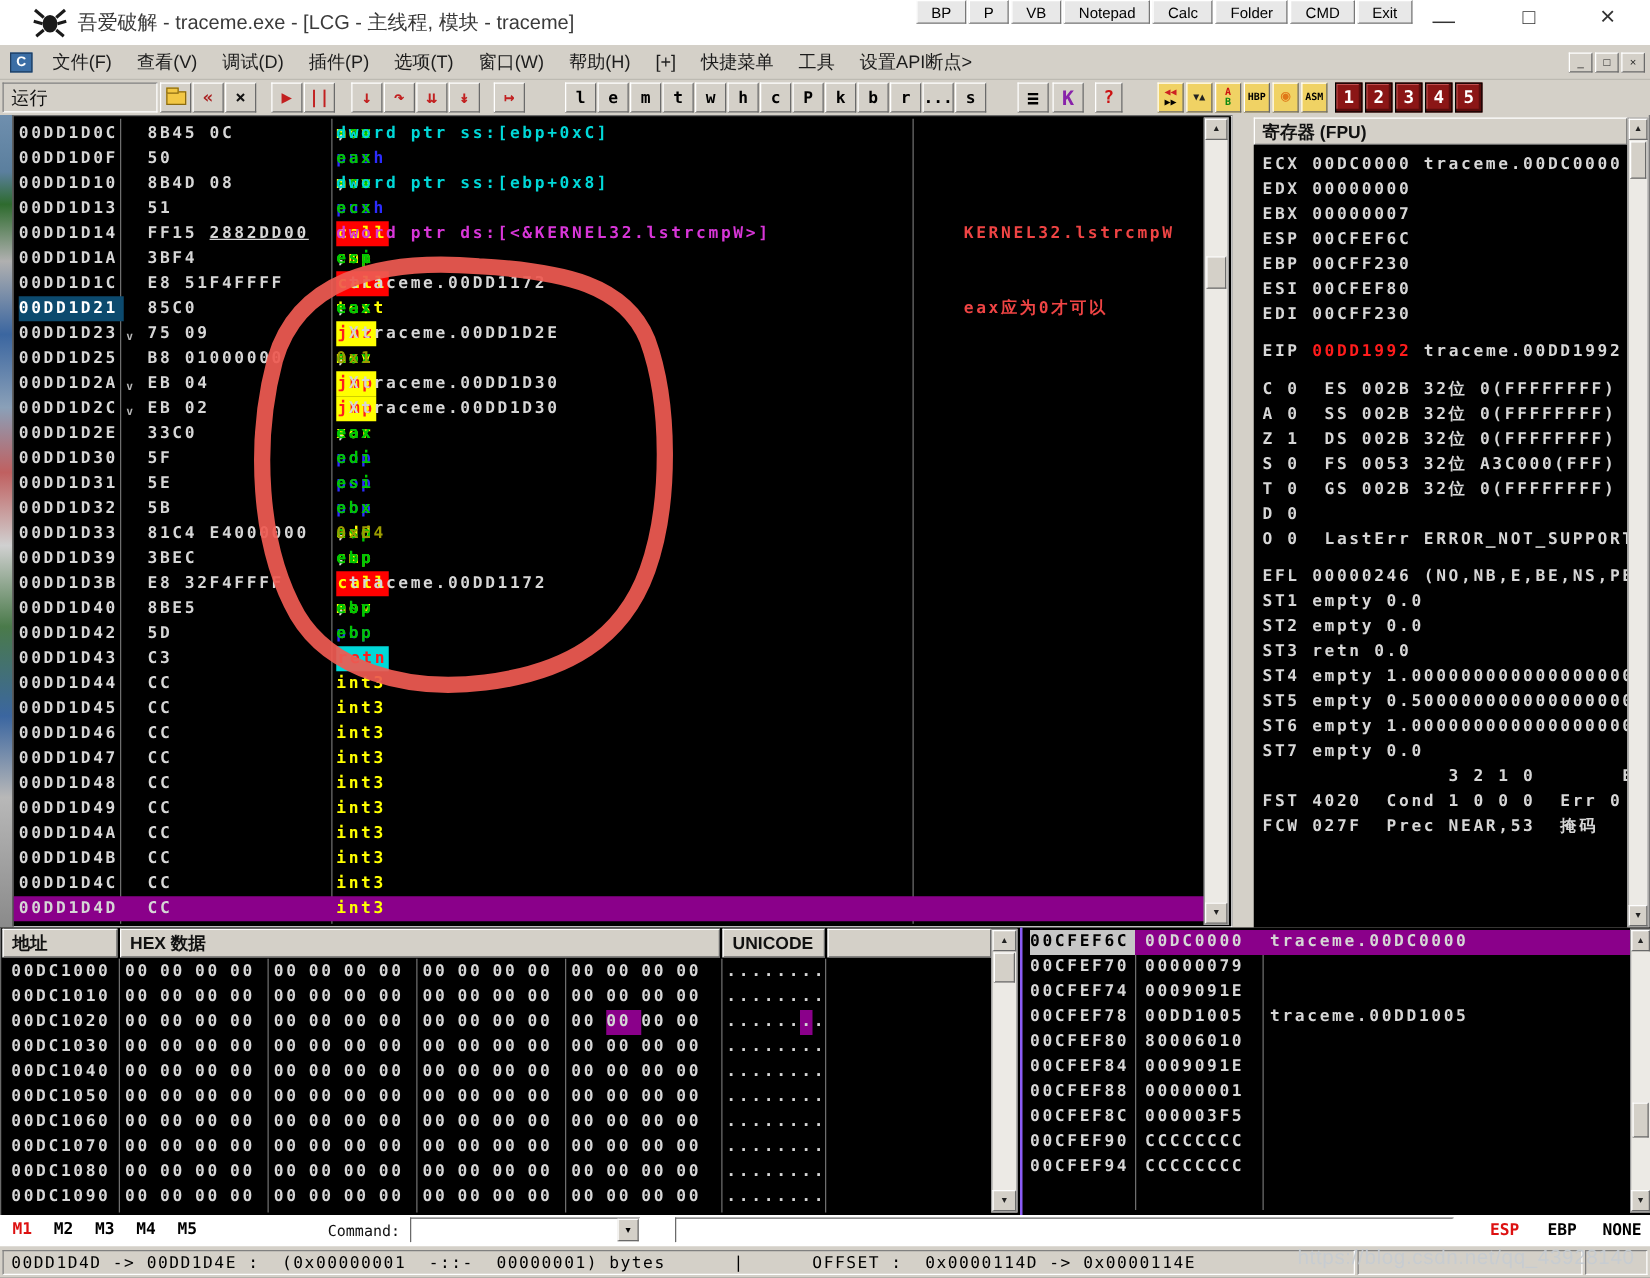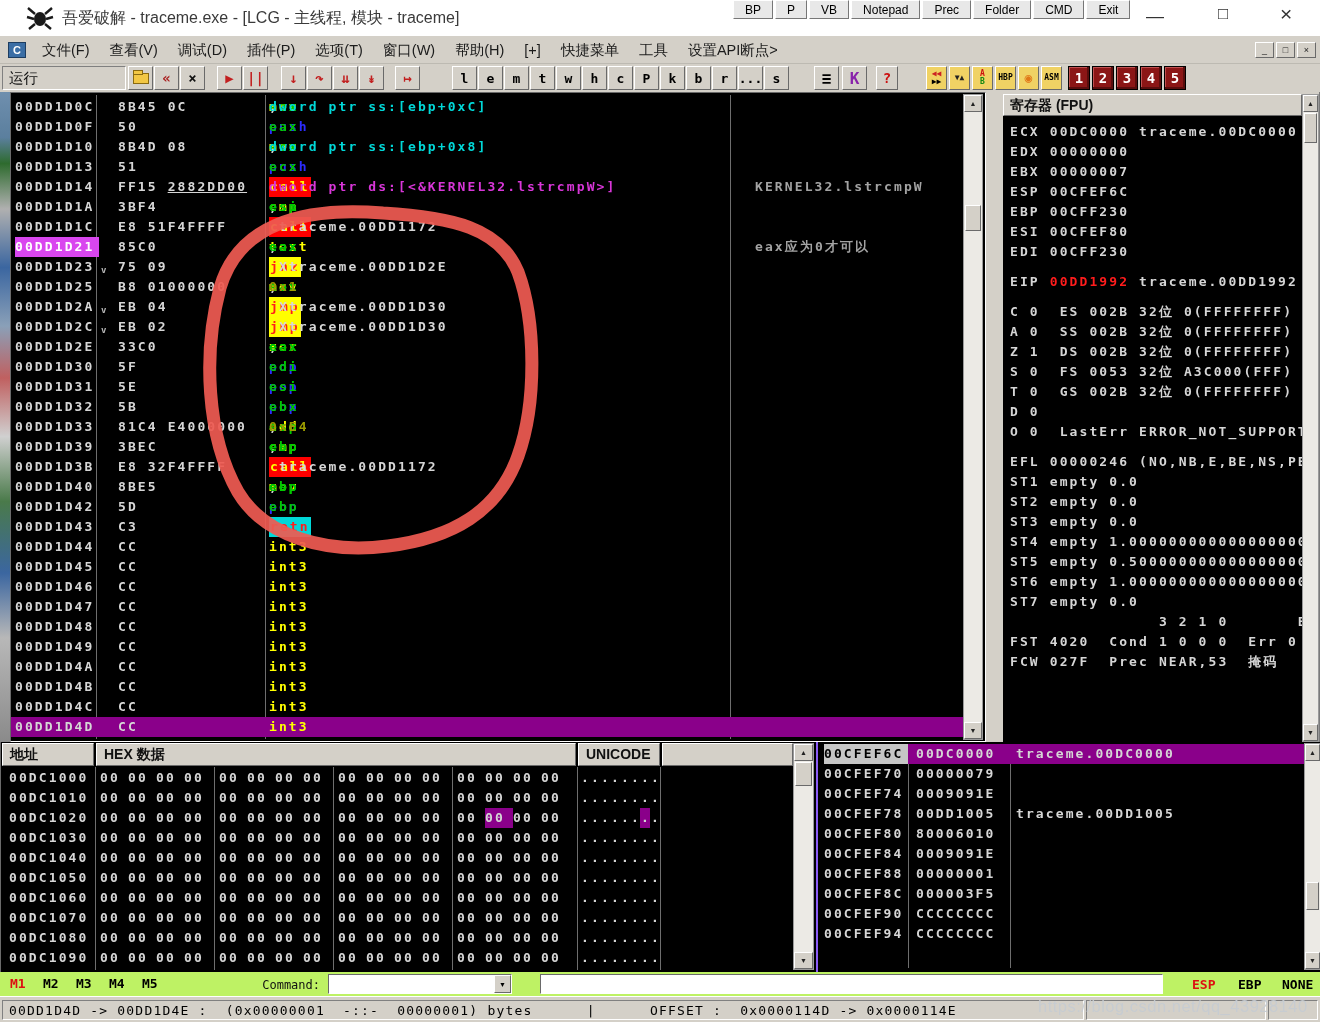--- a/index.html
+++ b/index.html
@@ -46,26 +46,26 @@
   #folder-glyph{width:16px;height:11px;background:#f2c744;border:1px solid #8a6a10;position:relative}
   #folder-glyph::before{content:"";position:absolute;left:-1px;top:-4px;width:8px;height:3px;background:#f2c744;border:1px solid #8a6a10}
   
   #desktop-sliver{left:0;top:92px;width:10px;height:650px;background:linear-gradient(180deg,#6f8fae 0%,#5b7f9e 7%,#2e6b2e 11%,#b0b0b0 18%,#3b66a0 27%,#8aa0b8 36%,#c06060 44%,#d0d0d0 53%,#4a7a4a 63%,#3b66a0 74%,#b8b8b8 84%,#8a8a8a 100%)}
   #disasm-panel{left:10px;top:92px;width:976px;height:650px;background:#000;border:1px solid;border-color:#6a6a6a #fff #fff #6a6a6a}
   .vline{position:absolute;width:1px;background:#6e6e6e}
   #disasm-rows{position:absolute;left:0;top:4px;width:952px}
   .drow{position:relative;height:20px}
   .drow span{position:absolute;line-height:20px}
   .ca{left:4px;width:84px;color:#d6d6d6}
-  .selr{background:#d946ef;color:#ffffff}
+  .selr{background:#0c4a6e;color:#ffffff}
   .rowp{background:#8a008a}
   .cv{left:90px;color:#b8b8b8;font-size:9px;top:3px}
   .cbt{left:107px;color:#d6d6d6}
   .ci{left:258px}
-  .cc{left:744px;color:#a3a3a3}
+  .cc{left:760px;color:#ef4444}
   
   .sb{position:absolute;background:#eceae5;border:1px solid #9a9a9a}
   .sbbtn{position:absolute;left:0;width:100%;height:17px;background:#d4d0c8;border:1px solid;border-color:#fff #6a6a6a #6a6a6a #fff;display:flex;align-items:center;justify-content:center;font-size:7px;color:#222}
   .sbthumb{position:absolute;left:1px;right:1px;background:#d4d0c8;border:1px solid;border-color:#fff #6a6a6a #6a6a6a #fff}
   
   #reg-header{left:1003px;top:94px;width:299px;height:22px;background:#d4d0c8;font-size:14px;font-weight:bold;color:#111;padding:2px 0 0 6px;border:1px solid;border-color:#fff #6a6a6a #6a6a6a #fff}
   #reg-body{left:1003px;top:116px;width:299px;height:626px;background:#000;overflow:hidden;padding:6px 0 0 7px}
   .rline{height:20px;line-height:20px;overflow:hidden}
   .rline.gap{margin-top:10px}
   
@@ -82,21 +82,21 @@
   #stack-panel{left:816px;top:742px;width:556px;height:230px;background:#000;border-left:2px solid #8b5cf6}
   #stack-rows{position:absolute;left:0;top:2px;width:486px}
   .srow{position:relative;height:20px}
   .srow span{position:absolute;line-height:20px;color:#d6d6d6}
   .sa{left:6px;width:84px}
   .sv{left:98px}
   .sc{left:198px}
   .srow.sel{background:linear-gradient(to right,transparent 90px,#8a008a 90px)}
   .srow.sel .sa{background:#c6c6c6;color:#000}
   
-  #tabrow{left:0;top:972px;width:1320px;height:24px;background:#bef264}
+  #tabrow{left:0;top:972px;width:1320px;height:24px;background:#ffffff}
   .mtab{position:absolute;top:4px;font-family:"DejaVu Sans Mono",monospace;font-weight:bold;font-size:13px;color:#000}
   .mtab.active{color:#dd1111}
   #command-label{left:230px;top:6px;width:90px;text-align:right;font-family:"DejaVu Sans Mono",monospace;font-size:12px;color:#111}
   #command-combo{left:328px;top:2px;width:184px;height:20px;background:#fff;border:1px solid;border-color:#6a6a6a #fff #fff #6a6a6a}
   #command-input{position:absolute;left:1px;top:1px;width:162px;height:16px;border:none;outline:none;font-family:"DejaVu Sans Mono",monospace;font-size:12px}
   #combo-drop{position:absolute;right:0;top:0;width:17px;height:18px;background:#d4d0c8;border:1px solid;border-color:#fff #6a6a6a #6a6a6a #fff;font-size:7px;display:flex;align-items:center;justify-content:center}
   #aux-field{left:540px;top:2px;width:623px;height:20px;background:#fff;border:1px solid;border-color:#6a6a6a #fff #fff #6a6a6a}
   .ind{position:absolute;top:5px;font-family:"DejaVu Sans Mono",monospace;font-weight:bold;font-size:13px;color:#000}
   .ind.red{color:#dd1111}
   
@@ -120,21 +120,21 @@
         <path d="M9 19 L3 24"></path>
         <path d="M19 19 L25 24"></path>
     </g>
   </svg>
   <span class="abs" id="app-title" data-name="window-title">吾爱破解 - traceme.exe - [LCG -  主线程, 模块 - traceme]</span>
   <div class="abs" id="quick-buttons" data-name="plugin-quickbar">
       <div class="qbtn" data-name="quickbar-button-bp">BP</div>
       <div class="qbtn" data-name="quickbar-button-p">P</div>
       <div class="qbtn" data-name="quickbar-button-vb">VB</div>
       <div class="qbtn" data-name="quickbar-button-notepad">Notepad</div>
-      <div class="qbtn" data-name="quickbar-button-calc">Prec</div>
+      <div class="qbtn" data-name="quickbar-button-calc">Calc</div>
       <div class="qbtn" data-name="quickbar-button-folder">Folder</div>
       <div class="qbtn" data-name="quickbar-button-cmd">CMD</div>
       <div class="qbtn" data-name="quickbar-button-exit">Exit</div>
     </div>
   <div class="abs winctl" style="left:1146px;top:6px;font-size:18px" data-name="minimize-button">—</div>
   <div class="abs winctl" style="left:1218px;top:4px;font-size:17px" data-name="maximize-button">□</div>
   <div class="abs winctl" style="left:1280px;top:2px;font-size:21px" data-name="close-button">×</div>
 </div>
 
 <div class="abs" id="menubar" data-name="menubar">
@@ -269,21 +269,21 @@
     <div class="rline code gap" data-name="register-line"><span class="sg w" data-name="code-segment">C 0  ES 002B 32位 0(FFFFFFFF)</span></div>
     <div class="rline code" data-name="register-line"><span class="sg w" data-name="code-segment">A 0  SS 002B 32位 0(FFFFFFFF)</span></div>
     <div class="rline code" data-name="register-line"><span class="sg w" data-name="code-segment">Z 1  DS 002B 32位 0(FFFFFFFF)</span></div>
     <div class="rline code" data-name="register-line"><span class="sg w" data-name="code-segment">S 0  FS 0053 32位 A3C000(FFF)</span></div>
     <div class="rline code" data-name="register-line"><span class="sg w" data-name="code-segment">T 0  GS 002B 32位 0(FFFFFFFF)</span></div>
     <div class="rline code" data-name="register-line"><span class="sg w" data-name="code-segment">D 0</span></div>
     <div class="rline code" data-name="register-line"><span class="sg w" data-name="code-segment">O 0  LastErr ERROR_NOT_SUPPORTED</span></div>
     <div class="rline code gap" data-name="register-line"><span class="sg w" data-name="code-segment">EFL 00000246 (NO,NB,E,BE,NS,PE,GE,LE)</span></div>
     <div class="rline code" data-name="register-line"><span class="sg w" data-name="code-segment">ST1 empty 0.0</span></div>
     <div class="rline code" data-name="register-line"><span class="sg w" data-name="code-segment">ST2 empty 0.0</span></div>
-    <div class="rline code" data-name="register-line"><span class="sg w" data-name="code-segment">ST3 empty 0.0</span></div>
+    <div class="rline code" data-name="register-line"><span class="sg w" data-name="code-segment">ST3 retn 0.0</span></div>
     <div class="rline code" data-name="register-line"><span class="sg w" data-name="code-segment">ST4 empty 1.00000000000000000000000000</span></div>
     <div class="rline code" data-name="register-line"><span class="sg w" data-name="code-segment">ST5 empty 0.50000000000000000000000000</span></div>
     <div class="rline code" data-name="register-line"><span class="sg w" data-name="code-segment">ST6 empty 1.00000000000000000000000000</span></div>
     <div class="rline code" data-name="register-line"><span class="sg w" data-name="code-segment">ST7 empty 0.0</span></div>
     <div class="rline code" data-name="register-line"><span class="sg w" data-name="code-segment">               3 2 1 0       E S P U O Z D I</span></div>
     <div class="rline code" data-name="register-line"><span class="sg w" data-name="code-segment">FST 4020  Cond 1 0 0 0  Err 0 0 0 0 0 0 0 0 (EQ)</span></div>
     <div class="rline code" data-name="register-line"><span class="sg w" data-name="code-segment">FCW 027F  Prec NEAR,53  掩码    1 1 1 1 1 1</span></div>
   </div>
 <div class="abs sb" style="left:1302px;top:94px;width:17px;height:648px" data-name="registers-scrollbar">
   <div class="sbbtn" style="top:0" data-name="scroll-up-icon">▲</div>

